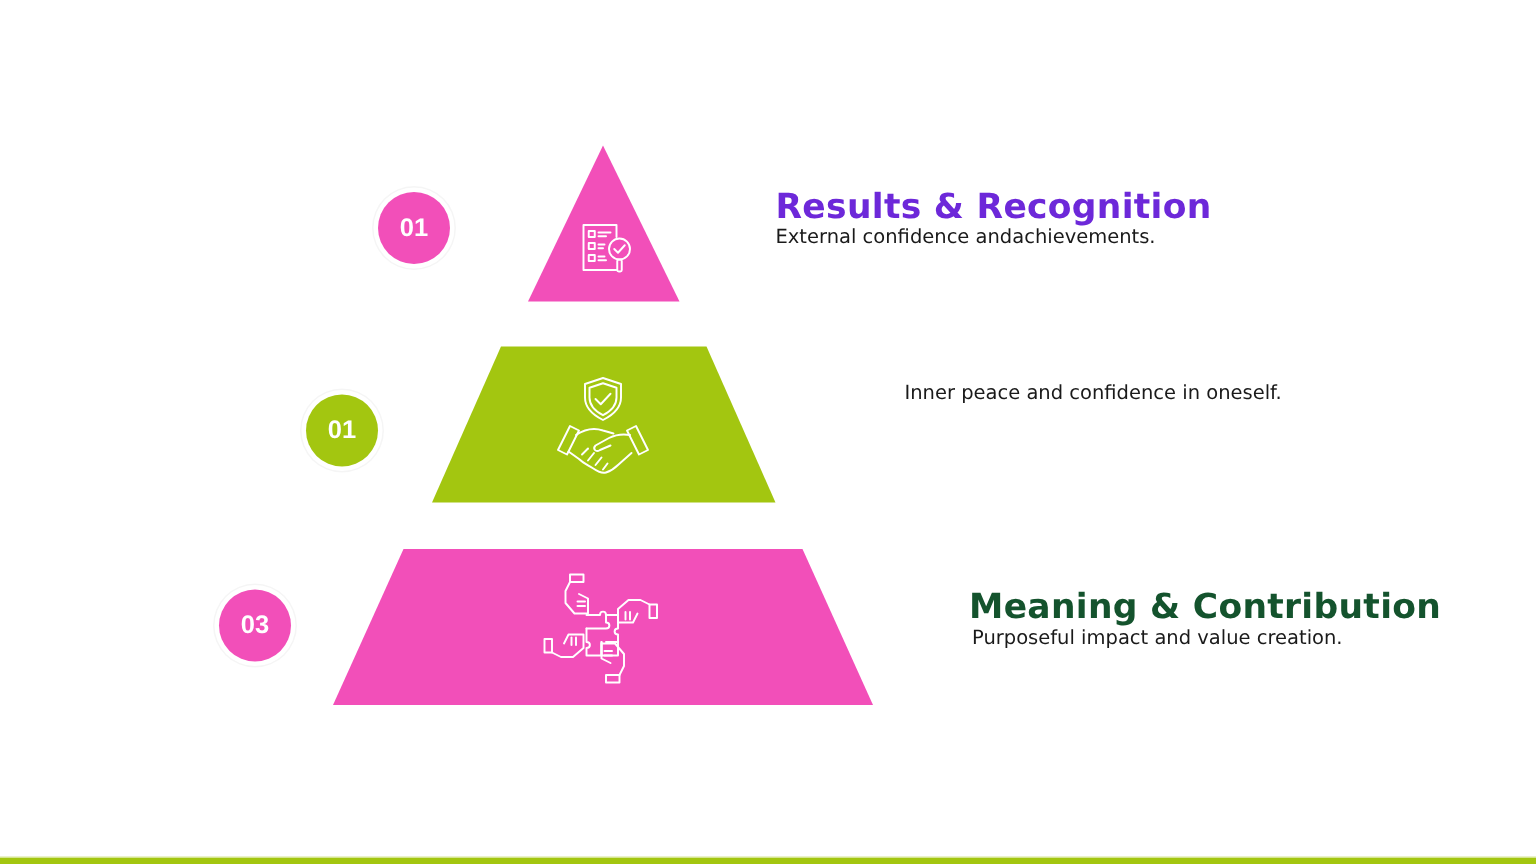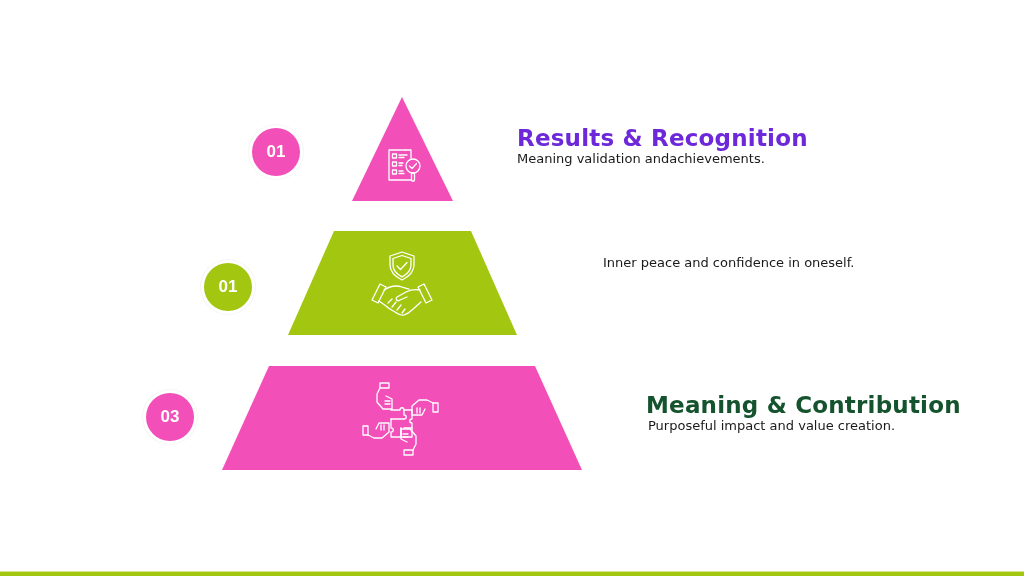--- a/index.html
+++ b/index.html
@@ -106,21 +106,21 @@
       <path d="M401 428 L401 437 L412 437 L412 428"></path>
     </g>
   </svg>
 
   <div class="badge" style="left:252px; top:128px; background:#F24FB9;">01</div>
   <div class="badge" style="left:204px; top:263px; background:#A3C610;">01</div>
   <div class="badge" style="left:146px; top:393px; background:#F24FB9;">03</div>
 
   <div class="label" style="left:517px; top:125px;">
     <div class="title" style="color:#6d28d9;">Results &amp; Recognition</div>
-    <div class="desc">Meaning validation andachievements.</div>
+    <div class="desc">External confidence andachievements.</div>
   </div>
 
   <div class="label" style="left:587px; top:255px;">
     <div class="desc" style="margin-left:16px;">Inner peace and confidence in oneself.</div>
   </div>
 
   <div class="label" style="left:646px; top:392px;">
     <div class="title" style="color:#14532d;">Meaning &amp; Contribution</div>
     <div class="desc" style="margin-left:2px;">Purposeful impact and value creation.</div>
   </div>

